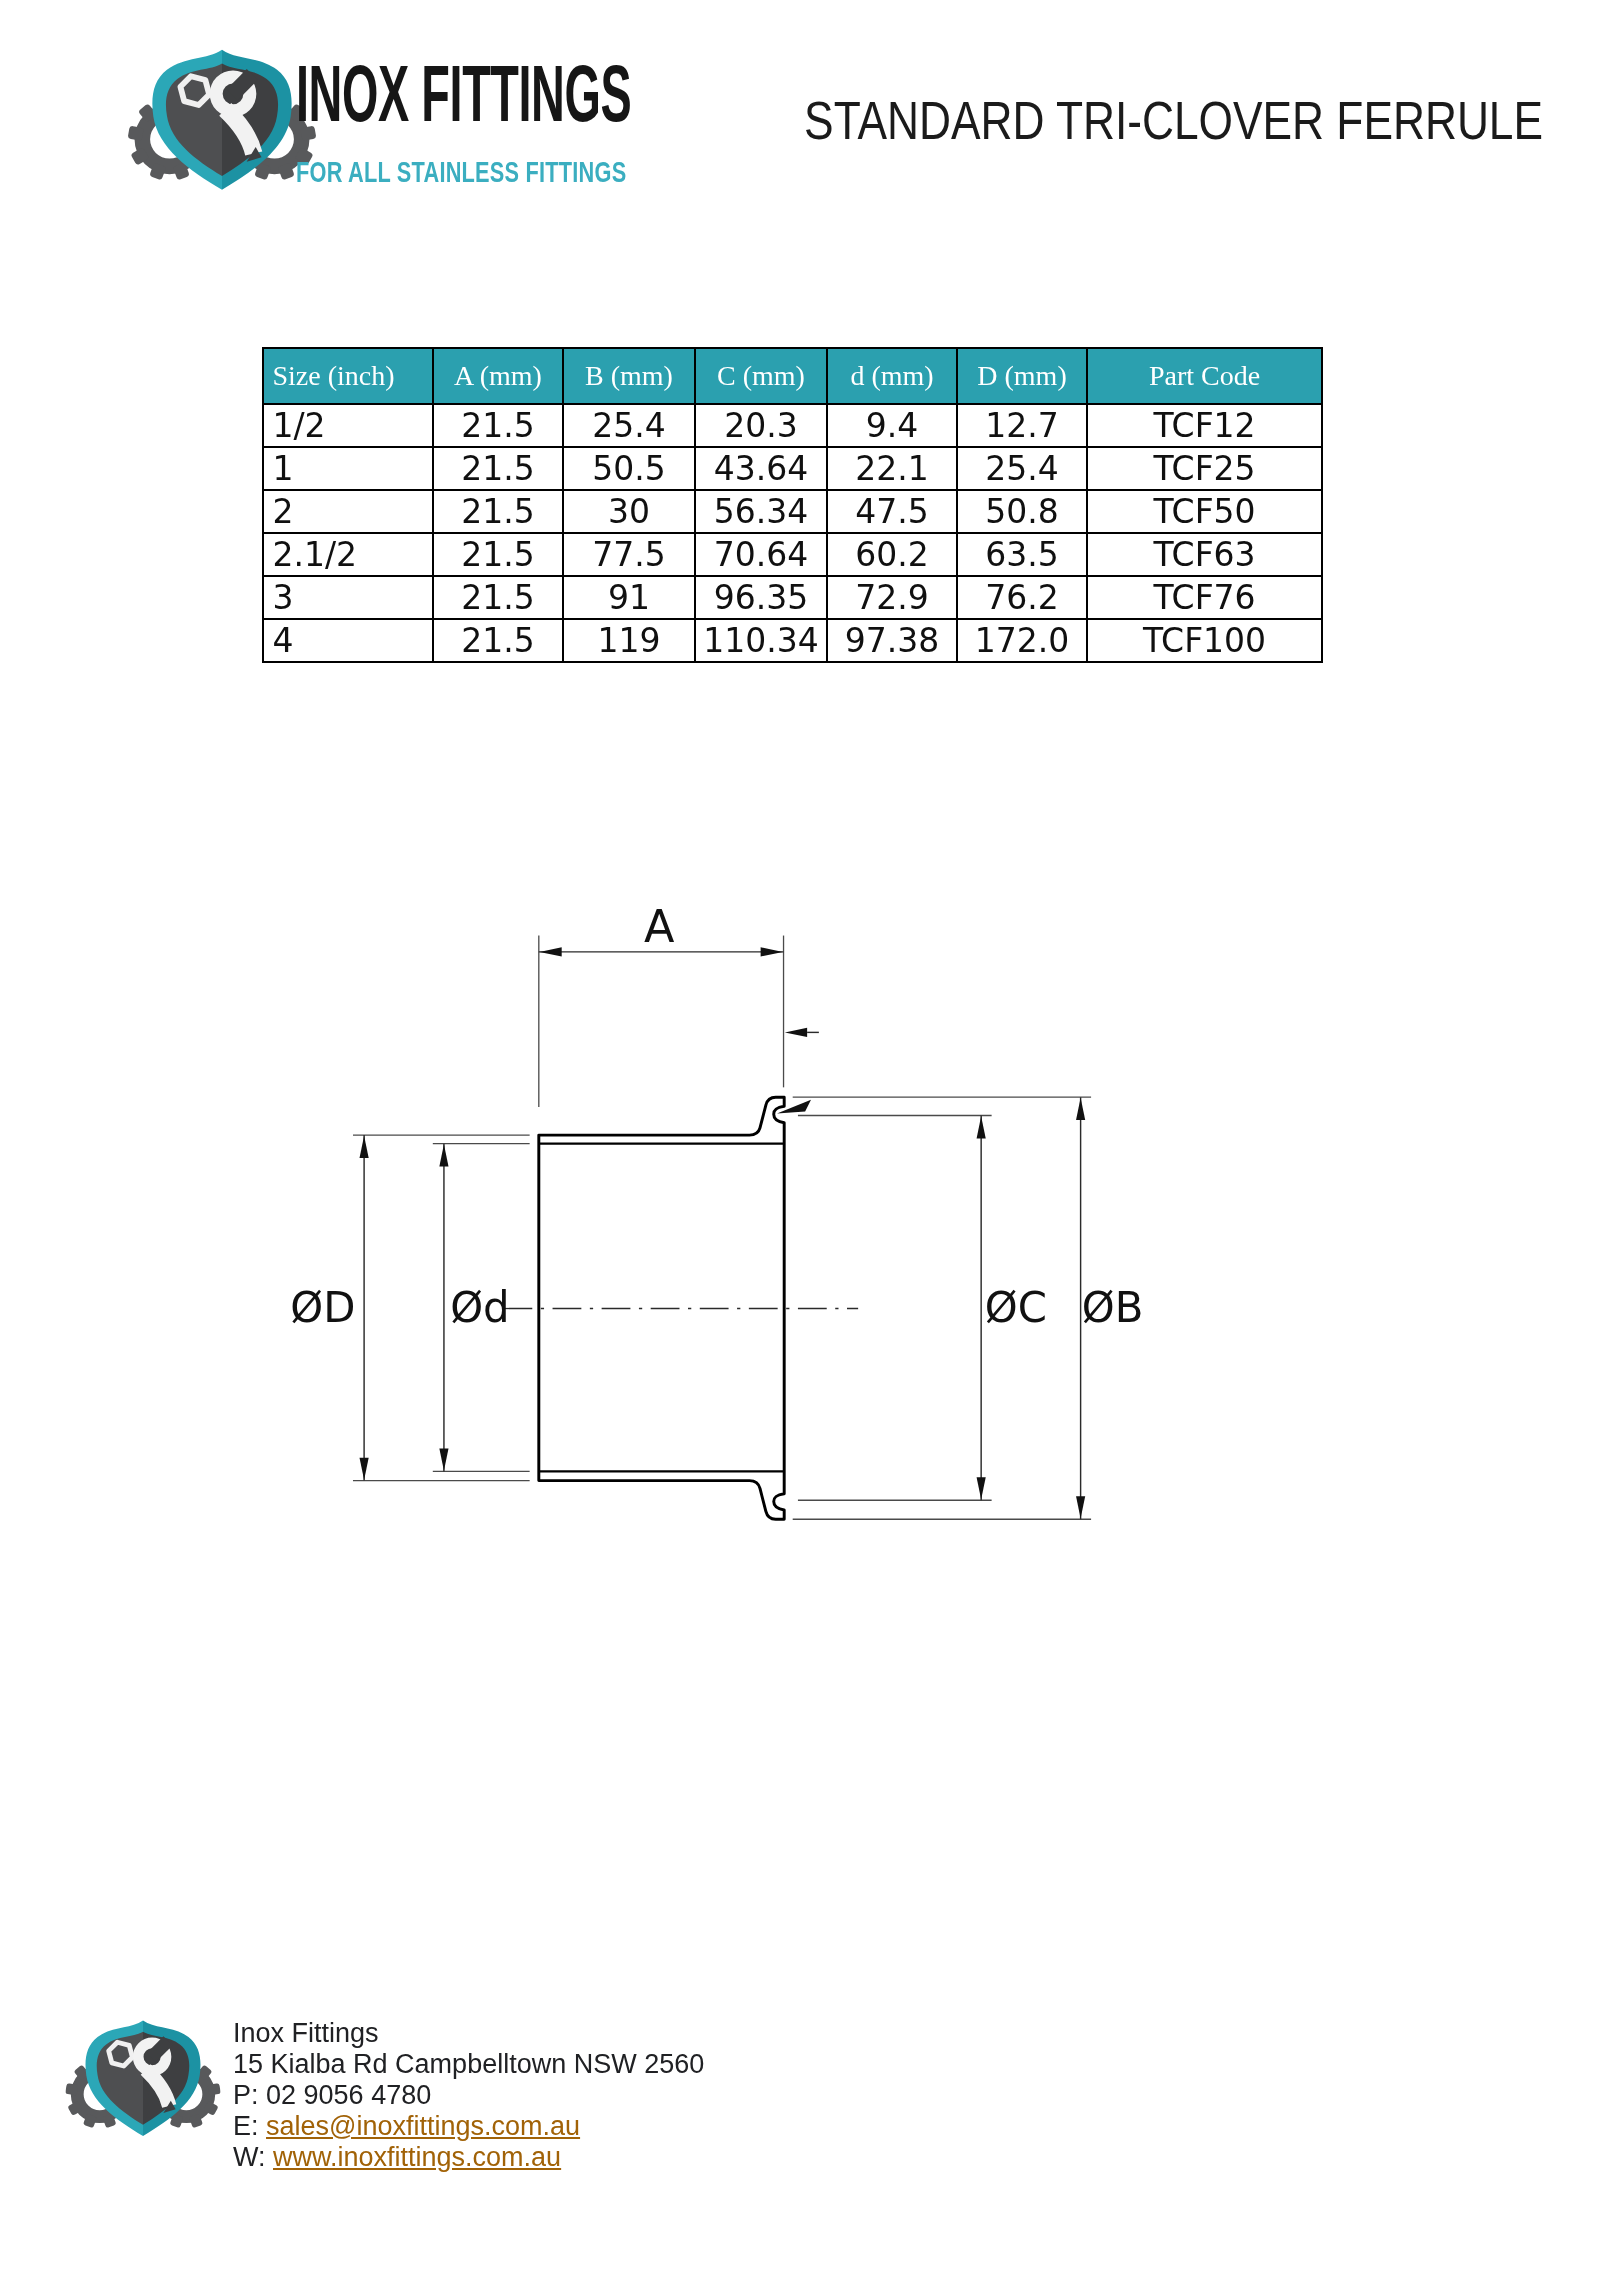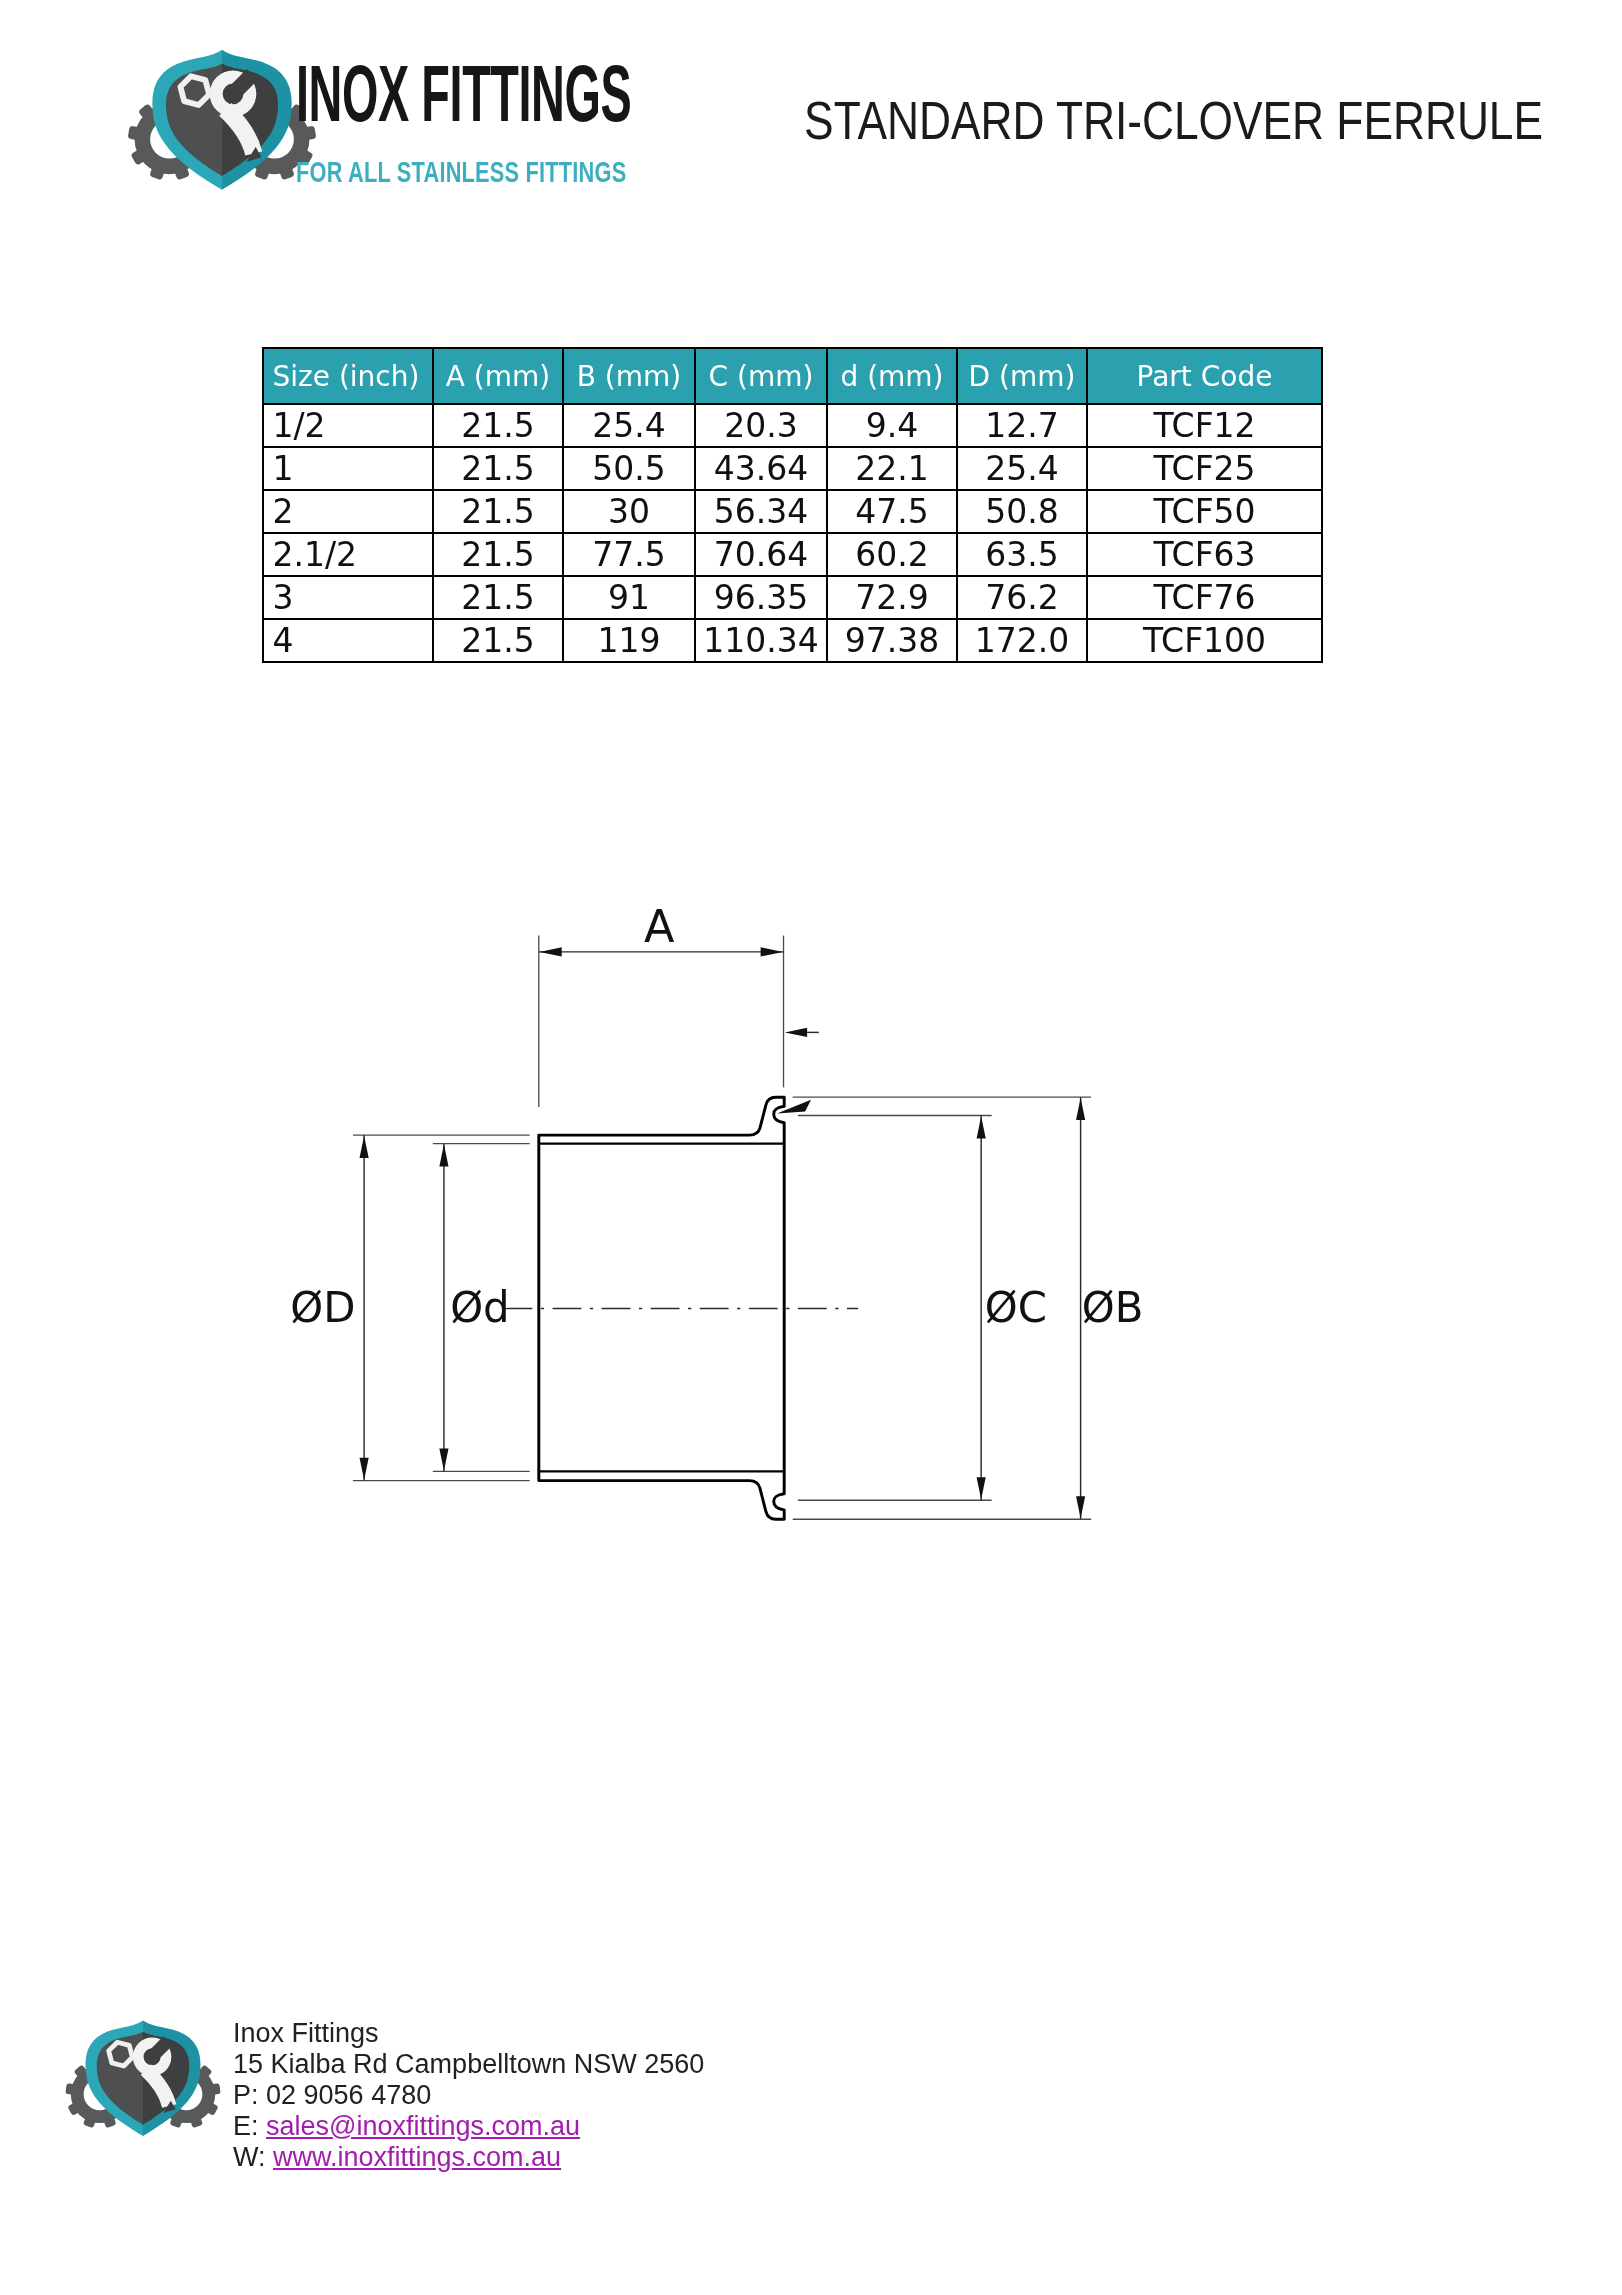--- a/index.html
+++ b/index.html
@@ -13,42 +13,42 @@
   .brand-tagline{left:296px;top:157px;font-size:29.4px;font-weight:700;line-height:1;color:#3BAEC0;
               transform:scaleX(0.74);transform-origin:0 0;white-space:nowrap;letter-spacing:0.3px;}
   .page-title{left:723px;top:93px;width:641px;text-align:right;}
   .page-title span{display:inline-block;font-size:54px;font-weight:400;line-height:1;color:#1b1b1b;
               transform:scaleX(0.82);transform-origin:50% 0;white-space:nowrap;}
 
   
   table.spec{left:262px;top:347px;position:absolute;border-collapse:collapse;table-layout:fixed;
              font-family:"DejaVu Sans",sans-serif;}
   table.spec th,table.spec td{border:2px solid #000;overflow:hidden;white-space:nowrap;}
-  table.spec th{background:#2BA0AF;color:#ffffff;font-weight:400;font-size:28px;height:52px;text-align:center;}
+  table.spec th{background:#2BA0AF;color:#ffffff;font-weight:400;font-size:28px;height:52px;text-align:center;font-family:Liberation Serif, serif;}
   table.spec td{font-size:33px;color:#101010;height:33px;text-align:center;vertical-align:middle;}
   table.spec th.c-size,table.spec td.c-size{text-align:left;padding-left:8.5px;}
   .w-size{width:170px;} .w-a{width:130px;} .w-b{width:132px;} .w-c{width:132px;}
   .w-d{width:130px;} .w-dd{width:130px;} .w-pc{width:235px;}
 
   
   .diagram{left:281px;top:883px;width:903px;height:694px;}
   .dimline{stroke:#2a2a2a;stroke-width:2.2;fill:none;}
   .extline{stroke:#4a4a4a;stroke-width:2;fill:none;}
   .profile{stroke:#000;stroke-width:4.5;fill:none;stroke-linejoin:round;}
   .innerline{stroke:#000;stroke-width:3.5;fill:none;}
   .centerline{stroke:#2a2a2a;stroke-width:2;fill:none;stroke-dasharray:44 13 5 13;}
   .arrow{fill:#111;stroke:none;}
   .dimtext{font-family:"DejaVu Sans",sans-serif;font-size:64px;fill:#111;}
   .dimtext.big{font-size:68px;}
 
   
   .logo-foot{left:65px;top:2014px;width:156px;height:123px;}
   .footer-text{left:233px;top:2018px;font-size:27px;line-height:31px;color:#202124;}
   .footer-text .line{white-space:nowrap;}
-  .flink{color:#a21caf;}
+  .flink{color:#a16207;}
 </style>
 </head>
 <body>
 
 <svg width="0" height="0" style="position:absolute" aria-hidden="true">
   <defs>
     <linearGradient id="tealSplit" x1="0" y1="0" x2="1" y2="0">
       <stop offset="0.5" stop-color="#2BA7B7"></stop>
         <stop offset="0.5" stop-color="#1C92A3"></stop>
     </linearGradient>

